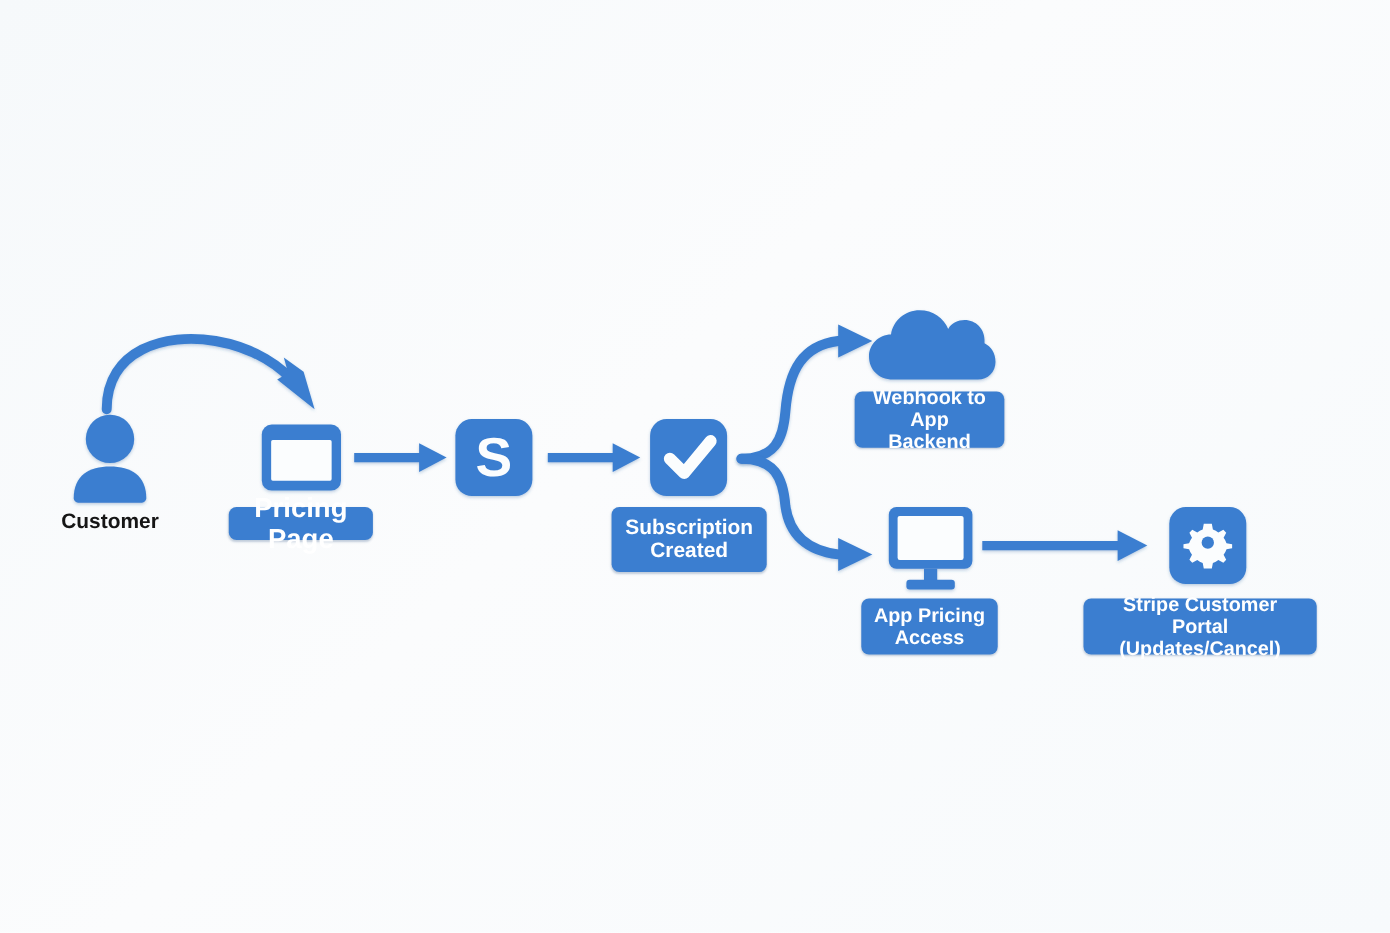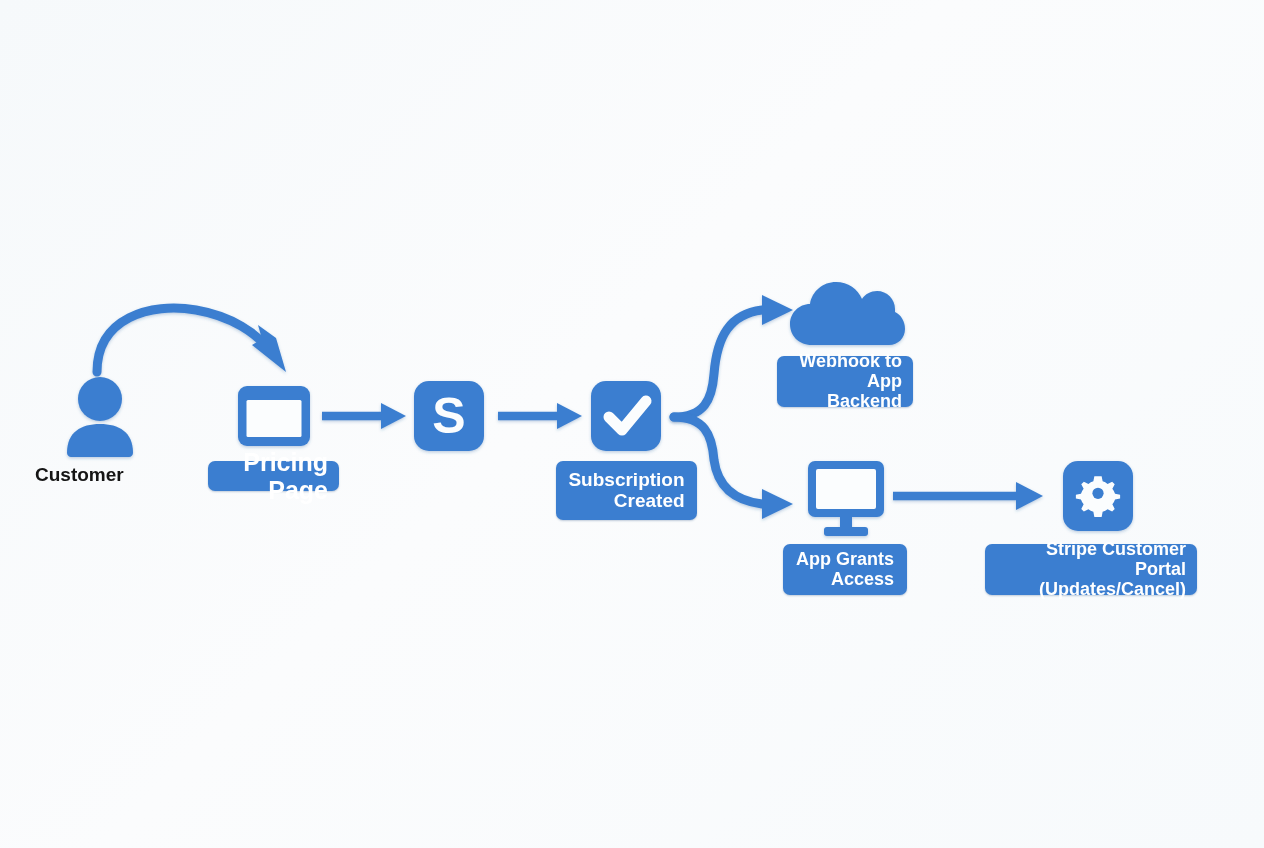--- a/index.html
+++ b/index.html
@@ -22,35 +22,36 @@
     width: 1264px;
     height: 848px;
   }
   .node-label {
     position: absolute;
     color: #ffffff;
     background: #3b7ed0;
     border-radius: 7px;
     font-family: "Liberation Sans", sans-serif;
     font-weight: bold;
-    text-align: right;
+    text-align: center;
     line-height: 1.12;
     box-shadow: 0 1px 2px rgba(40, 80, 130, 0.28);
     padding: 5px 11px 6px 11px;
     box-sizing: border-box;
     white-space: pre-line;
     display: flex;
     align-items: center;
     justify-content: center;
   }
   .plain-label {
     position: absolute;
     color: #151515;
     font-family: "Liberation Sans", sans-serif;
     font-weight: bold;
+    text-align: center;
   }
 </style>
 </head>
 <body>
 
 <div id="canvas">
 
   <svg id="diagram-svg" viewBox="0 0 1264 848">
     <defs>
       <filter id="softshadow" x="-40%" y="-40%" width="190%" height="190%">
@@ -168,19 +169,19 @@
 
   <div class="node-label" style="left:208px; top:461px; width:131px; height:30px; font-size:25px;">Pricing Page</div>
 
 
   <div class="node-label" style="left:556px; top:461px; width:141px; height:59px; font-size:19px;">Subscription
 Created</div>
 
   <div class="node-label" style="left:777px; top:356px; width:136px; height:51px; font-size:18px;">Webhook to
 App Backend</div>
 
-  <div class="node-label" style="left:783px; top:544px; width:124px; height:51px; font-size:18px;">App Grants
+  <div class="node-label" style="left:783px; top:544px; width:124px; height:51px; font-size:18px;">App Pricing
 Access</div>
 
   <div class="node-label" style="left:985px; top:544px; width:212px; height:51px; font-size:18px;">Stripe Customer Portal
 (Updates/Cancel)</div>
 
 </div>
 
 </body></html>

